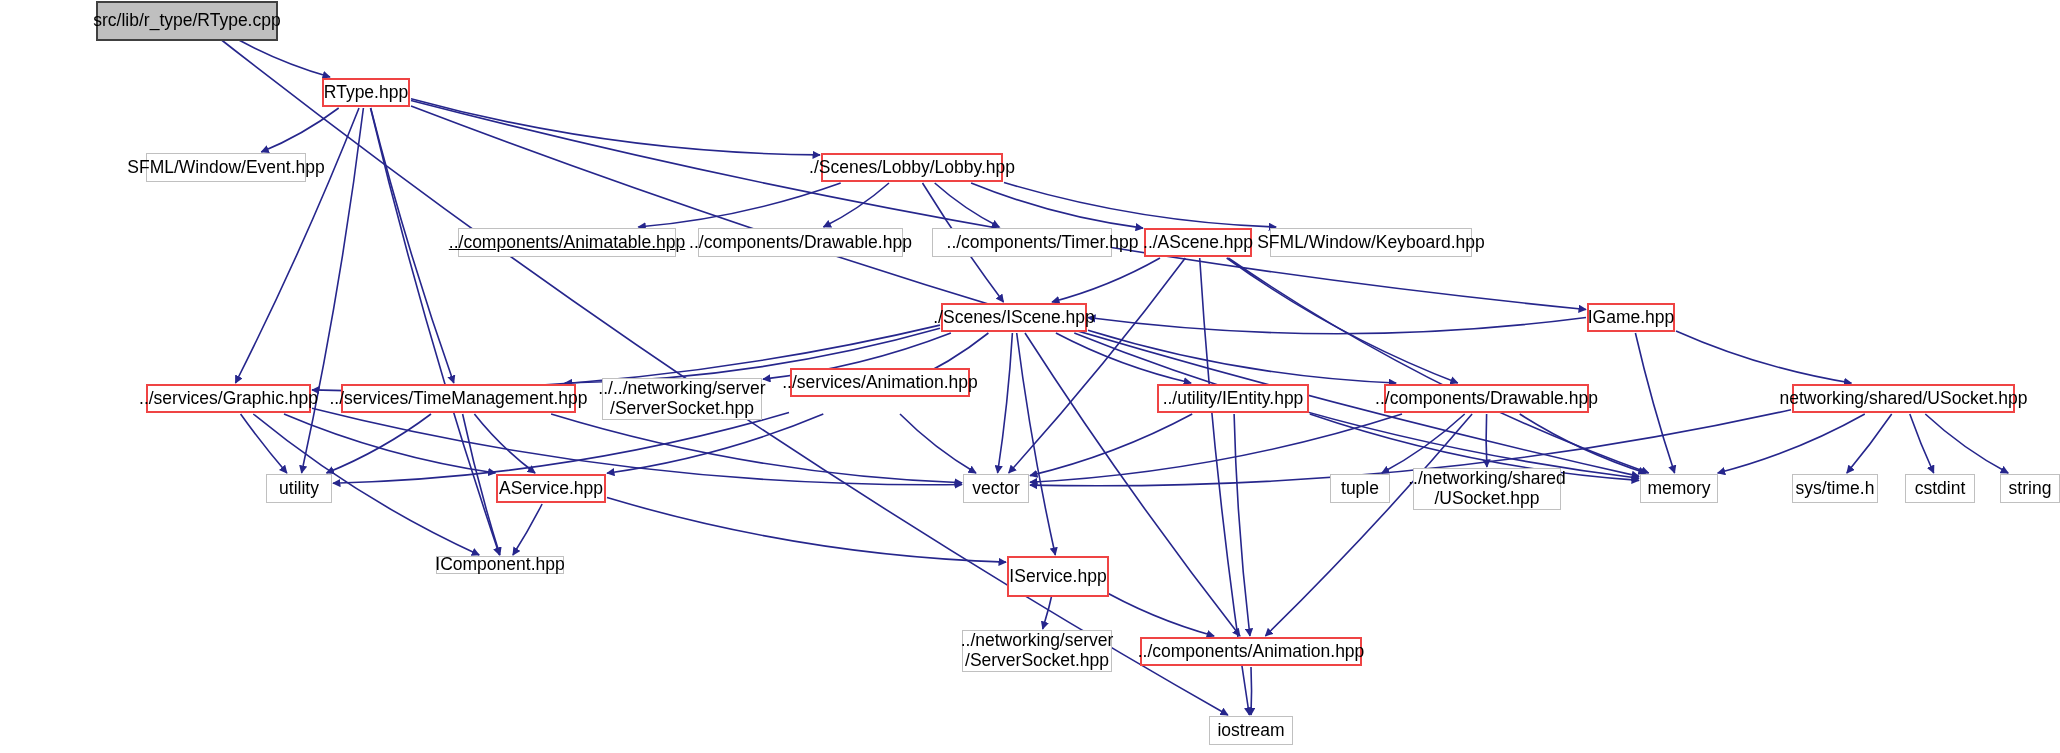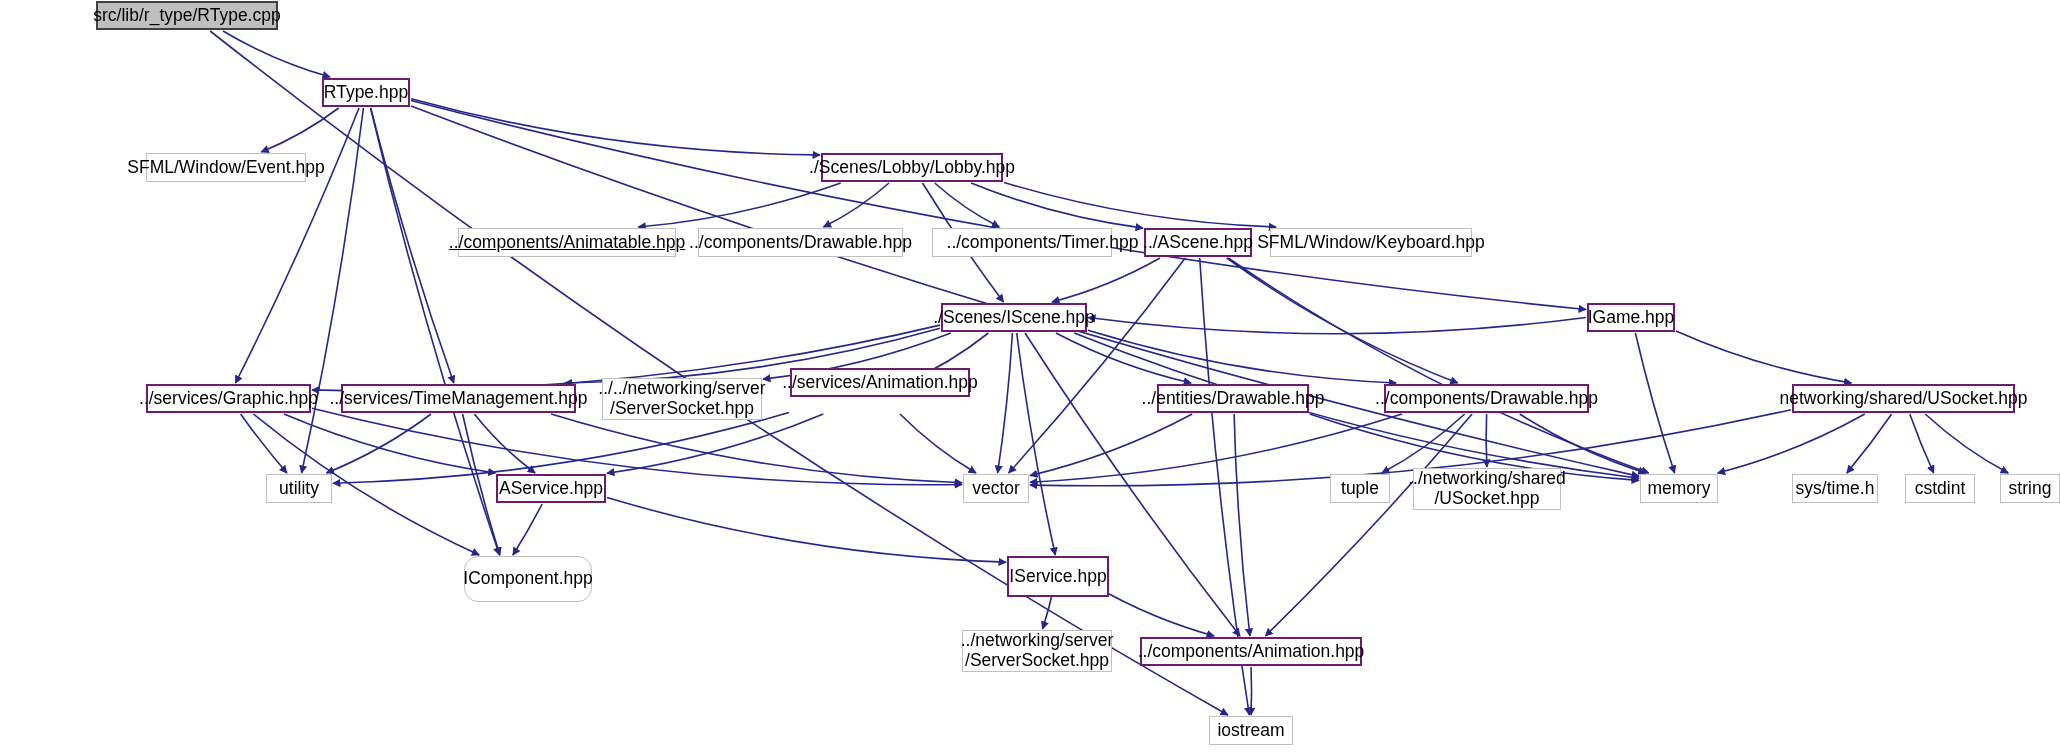--- a/index.html
+++ b/index.html
@@ -5,21 +5,21 @@
   html, body { margin:0; padding:0; background:#ffffff; }
   body { width:2060px; height:753px; overflow:hidden;
          font-family:"Liberation Sans", sans-serif; }
   #graph-root { position:relative; width:2060px; height:753px; }
   svg.edges { position:absolute; left:0; top:0; width:2060px; height:753px; }
   .node { position:absolute; box-sizing:border-box;
           display:flex; align-items:center; justify-content:center;
           text-align:center; background:#ffffff;
           border:1px solid #c0c0c0; color:#000000;
           font-size:17.5px; line-height:1.12; white-space:pre; }
-  .node.bold  { border:2px solid #701a75; }
+  .node.bold  { border:2px solid #ef4444; }
   .node.root  { border:2px solid #404040; background:#bfbfbf; }
   .node span { display:block; }
 </style>
 </head>
 <body>
 
 <div id="graph-root">
   <svg class="edges" id="edge-layer" viewBox="0 0 2060 753" xmlns="http://www.w3.org/2000/svg">
     <defs>
       <marker id="arrow" viewBox="0 0 10 10" refX="9" refY="5" markerWidth="5.2" markerHeight="5.2" orient="auto-start-reverse">
@@ -86,49 +86,49 @@
         <path d="M 542.1 504.0 Q 528.7 530.2 512.9 555.0" fill="none" stroke="#26268c" stroke-width="1.6" marker-end="url(#arrow)"></path>
         <path d="M 607.0 497.6 Q 802.3 555.8 1006.0 562.1" fill="none" stroke="#26268c" stroke-width="1.6" marker-end="url(#arrow)"></path>
         <path d="M 1054.0 586.0 Q 1049.3 607.8 1042.7 629.0" fill="none" stroke="#26268c" stroke-width="1.6" marker-end="url(#arrow)"></path>
         <path d="M 1094.9 586.0 Q 1151.3 618.7 1214.1 636.0" fill="none" stroke="#26268c" stroke-width="1.6" marker-end="url(#arrow)"></path>
         <path d="M 1251.0 667.0 Q 1252.1 691.0 1251.0 715.0" fill="none" stroke="#26268c" stroke-width="1.6" marker-end="url(#arrow)"></path>
         <path d="M 1025.0 333.0 Q 1125.6 489.4 1240.0 636.0" fill="none" stroke="#26268c" stroke-width="1.6" marker-end="url(#arrow)"></path>
         <path d="M 1199.7 258.0 Q 1214.1 487.6 1249.3 715.0" fill="none" stroke="#26268c" stroke-width="1.6" marker-end="url(#arrow)"></path>
       </g>
   </svg>
   <div id="node-layer">
-      <div class="node root" style="left: 96px; top: 1px; width: 182px; height: 29px;"><span>src/lib/r_type/RType.cpp</span></div>
+      <div class="node root" style="left: 96px; top: 1px; width: 182px; height: 40px;"><span>src/lib/r_type/RType.cpp</span></div>
       <div class="node bold" style="left: 322px; top: 78px; width: 88px; height: 29px;"><span>RType.hpp</span></div>
       <div class="node" style="left: 146px; top: 153px; width: 160px; height: 29px;"><span>SFML/Window/Event.hpp</span></div>
       <div class="node bold" style="left: 821px; top: 153px; width: 182px; height: 29px;"><span>./Scenes/Lobby/Lobby.hpp</span></div>
       <div class="node" style="left: 458px; top: 228px; width: 218px; height: 29px; text-decoration: underline;"><span>../components/Animatable.hpp</span></div>
       <div class="node" style="left: 698px; top: 228px; width: 205px; height: 29px;"><span>../components/Drawable.hpp</span></div>
       <div class="node" style="left: 932px; top: 228px; width: 180px; height: 29px; padding-left: 41px;"><span>../components/Timer.hpp</span></div>
       <div class="node bold" style="left: 1144px; top: 228px; width: 108px; height: 29px; justify-content: center;"><span>../AScene.hpp</span></div>
       <div class="node" style="left: 1270px; top: 228px; width: 202px; height: 29px; text-align: center;"><span>SFML/Window/Keyboard.hpp</span></div>
       <div class="node bold" style="left: 941px; top: 303px; width: 146px; height: 29px;"><span>./Scenes/IScene.hpp</span></div>
       <div class="node bold" style="left: 1587px; top: 303px; width: 88px; height: 29px;"><span>IGame.hpp</span></div>
       <div class="node bold" style="left: 146px; top: 384px; width: 165px; height: 29px;"><span>../services/Graphic.hpp</span></div>
       <div class="node bold" style="left: 341px; top: 384px; width: 235px; height: 29px;"><span>../services/TimeManagement.hpp</span></div>
       <div class="node" style="left: 602px; top: 378px; width: 160px; height: 42px;"><span>../../networking/server
 /ServerSocket.hpp</span></div>
       <div class="node bold" style="left: 790px; top: 368px; width: 180px; height: 29px;"><span>../services/Animation.hpp</span></div>
-      <div class="node bold" style="left: 1157px; top: 384px; width: 152px; height: 29px;"><span>../entities/Drawable.hpp</span></div>
+      <div class="node bold" style="left: 1157px; top: 384px; width: 152px; height: 29px;"><span>../utility/IEntity.hpp</span></div>
       <div class="node bold" style="left: 1384px; top: 384px; width: 205px; height: 29px;"><span>../components/Drawable.hpp</span></div>
       <div class="node bold" style="left: 1792px; top: 384px; width: 223px; height: 29px;"><span>networking/shared/USocket.hpp</span></div>
       <div class="node" style="left: 266px; top: 474px; width: 66px; height: 29px;"><span>utility</span></div>
       <div class="node bold" style="left: 496px; top: 474px; width: 110px; height: 29px;"><span>AService.hpp</span></div>
       <div class="node" style="left: 963px; top: 474px; width: 66px; height: 29px;"><span>vector</span></div>
       <div class="node" style="left: 1330px; top: 474px; width: 60px; height: 29px;"><span>tuple</span></div>
       <div class="node" style="left: 1413px; top: 468px; width: 148px; height: 42px;"><span>../networking/shared
 /USocket.hpp</span></div>
       <div class="node" style="left: 1640px; top: 474px; width: 78px; height: 29px;"><span>memory</span></div>
       <div class="node" style="left: 1792px; top: 474px; width: 86px; height: 29px;"><span>sys/time.h</span></div>
       <div class="node" style="left: 1905px; top: 474px; width: 70px; height: 29px;"><span>cstdint</span></div>
       <div class="node" style="left: 2000px; top: 474px; width: 60px; height: 29px;"><span>string</span></div>
-      <div class="node" style="left: 464px; top: 556px; width: 128px; height: 46px; border-radius: 14px;"><span>IComponent.hpp</span></div>
+      <div class="node" style="left: 436px; top: 556px; width: 128px; height: 18px;"><span>IComponent.hpp</span></div>
       <div class="node bold" style="left: 1007px; top: 556px; width: 102px; height: 41px;"><span>IService.hpp</span></div>
       <div class="node" style="left: 962px; top: 630px; width: 150px; height: 42px;"><span>../networking/server
 /ServerSocket.hpp</span></div>
       <div class="node bold" style="left: 1140px; top: 637px; width: 222px; height: 29px;"><span>../components/Animation.hpp</span></div>
       <div class="node" style="left: 1209px; top: 716px; width: 84px; height: 29px;"><span>iostream</span></div>
     </div>
 </div>
 
 </body></html>

